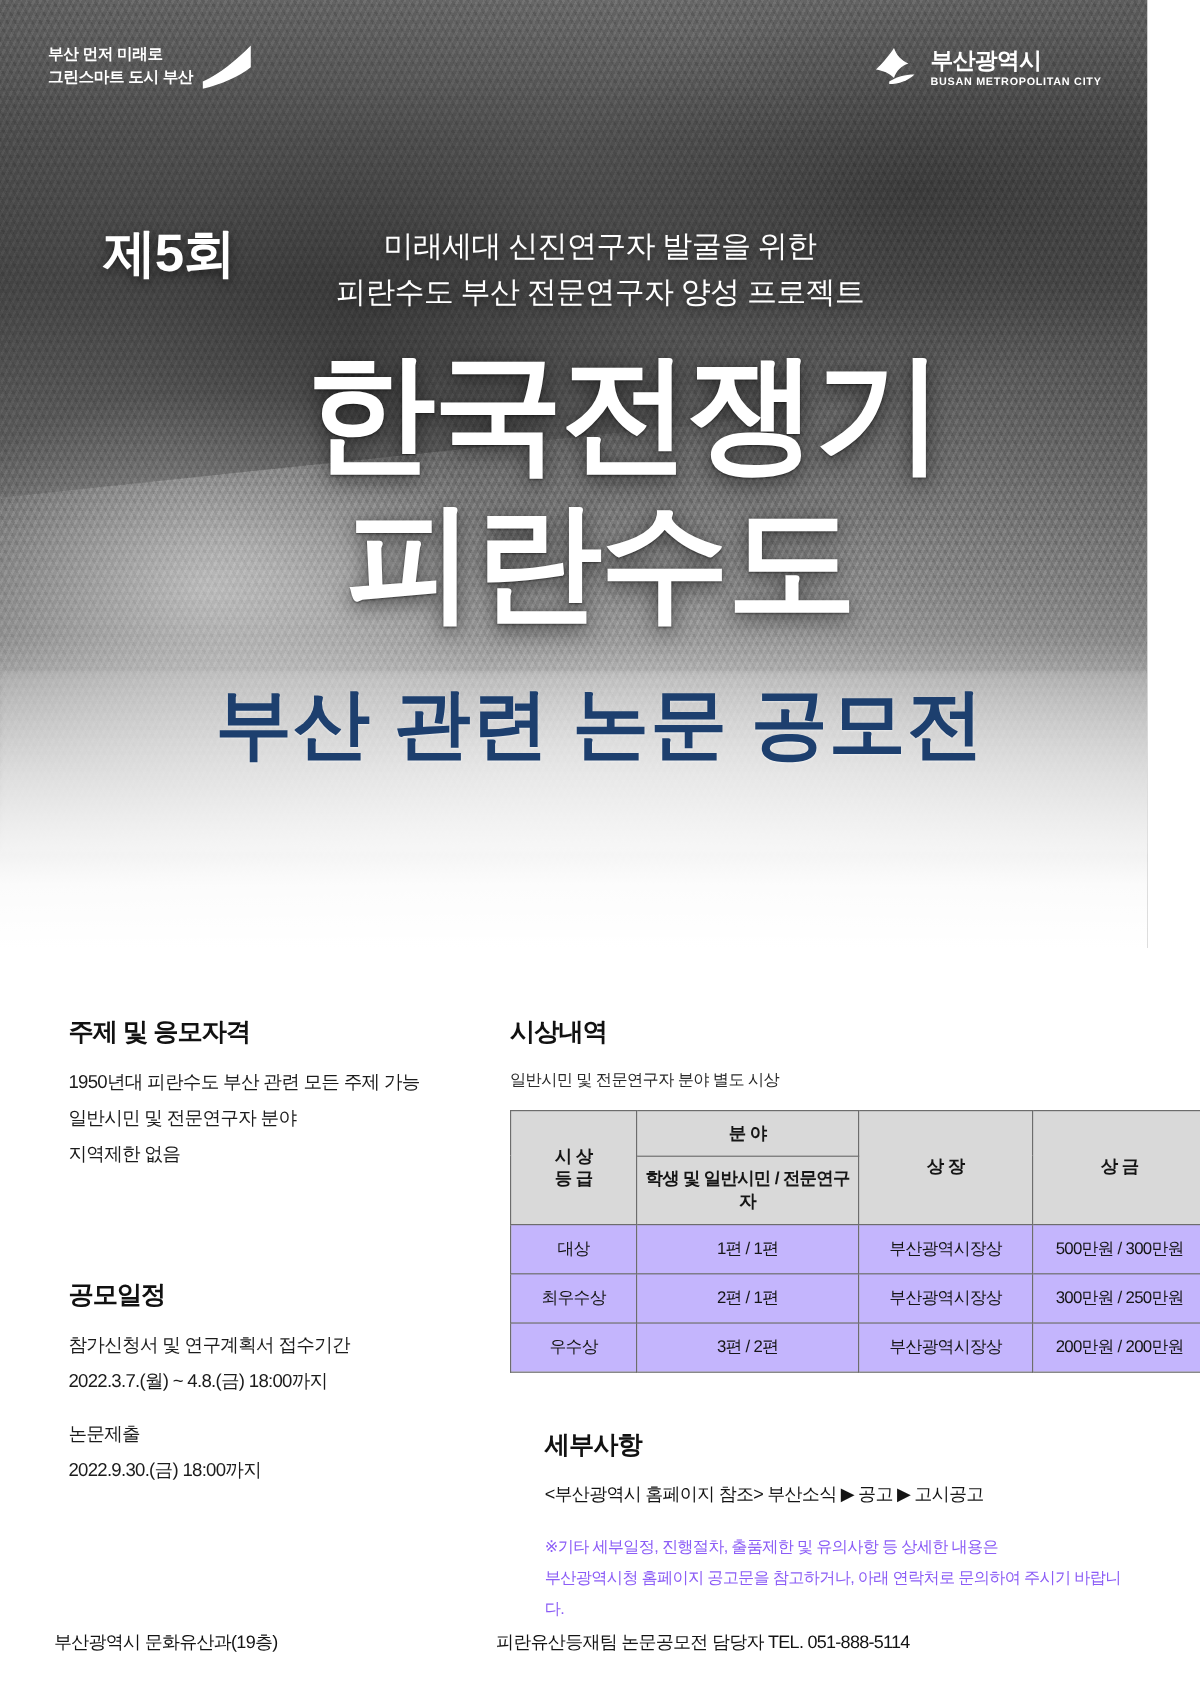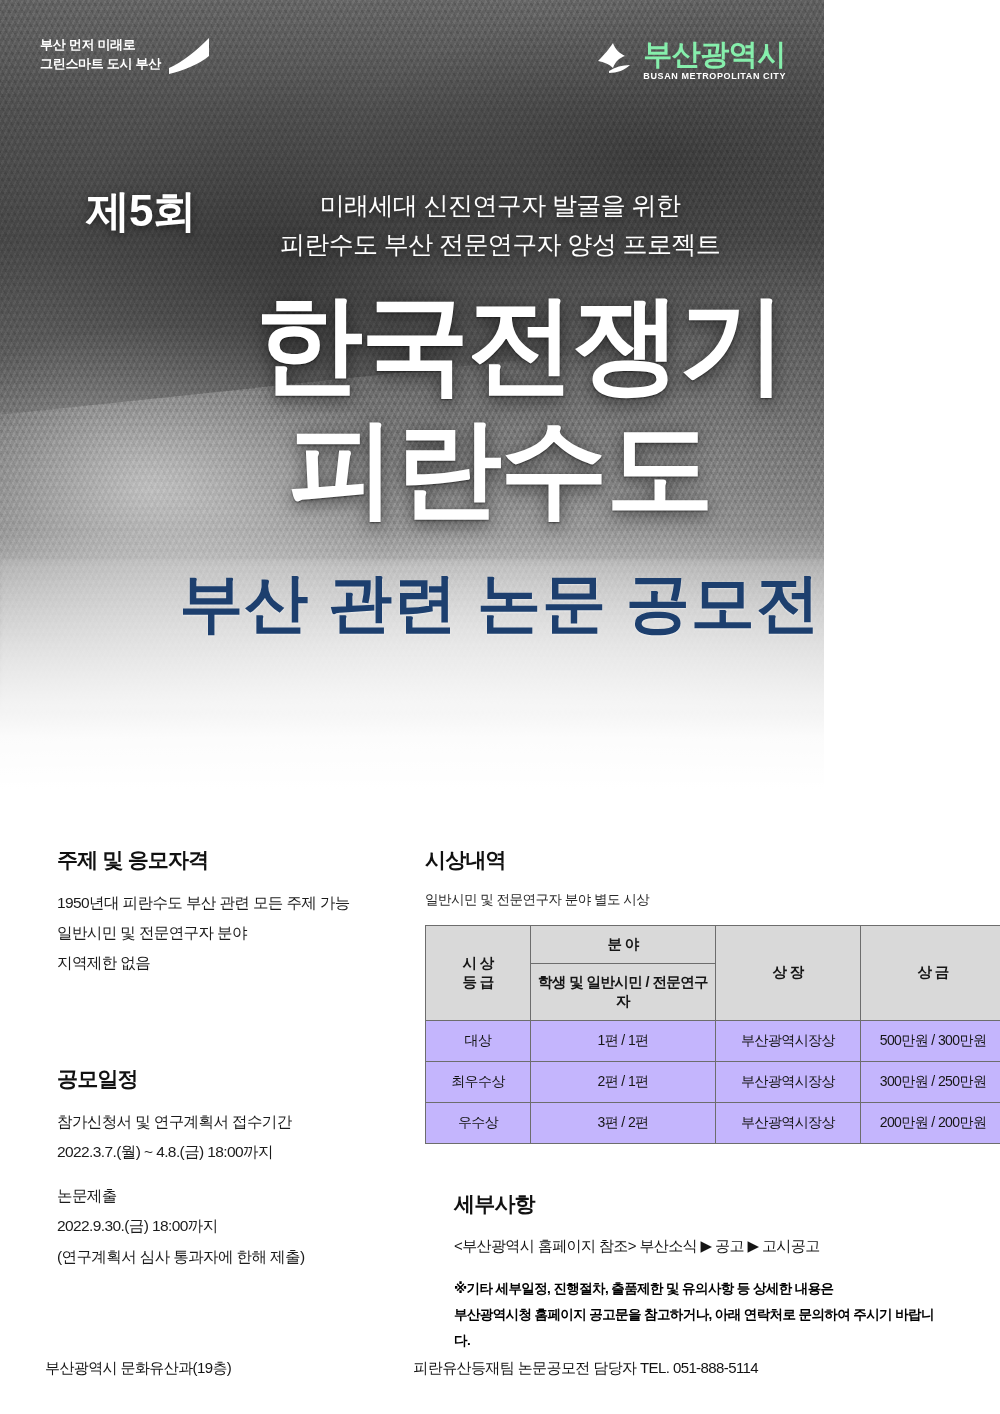--- a/index.html
+++ b/index.html
@@ -15,21 +15,21 @@
     position: relative;
     width: 1000px;
     height: 1414px;
     overflow: hidden;
     background: #ffffff;
   }
 
   
   .hero {
     position: relative;
-    width: 824px;
+    width: 956px;
     height: 790px;
     overflow: hidden;
     background: #3b3b3b;
   }
   .hero-photo {
     position: absolute;
     inset: 0;
     background:
       radial-gradient(ellipse 460px 300px at 18% 62%, rgba(235,235,235,0.55) 0%, rgba(120,120,120,0.12) 55%, rgba(0,0,0,0) 78%),
       radial-gradient(ellipse 520px 260px at 80% 20%, rgba(40,40,40,0.55) 0%, rgba(90,90,90,0.2) 60%, rgba(0,0,0,0) 85%),
@@ -117,23 +117,23 @@
     align-items: center;
     gap: 10px;
     z-index: 5;
   }
   .brand-right-text {
     display: flex;
     flex-direction: column;
     line-height: 1.15;
   }
   .brand-right-ko {
-    font-size: 29px;
-    font-weight: 700;
-    color: #86efac;
+    font-size: 19px;
+    font-weight: 700;
+    color: #ffffff;
     letter-spacing: -0.5px;
   }
   .brand-right-en {
     font-size: 9px;
     font-weight: 700;
     color: #ffffff;
     letter-spacing: 0.6px;
   }
 
   
@@ -265,24 +265,23 @@
   .detail-head { margin-top: 46px; margin-left: 29px; }
   .detail-line {
     font-size: 15px;
     color: #141414;
     letter-spacing: -0.6px;
     line-height: 1.9;
   }
   .detail-note {
     margin-top: 16px;
     font-size: 13.5px;
-    color: #000000;
+    color: #8b5cf6;
     letter-spacing: -0.6px;
     line-height: 1.9;
-    font-weight: bold;
   }
 
   
   .footer {
     position: absolute;
     left: 0;
     bottom: 0;
     width: 803px;
     height: 110px;
   }
@@ -365,21 +364,20 @@
         <div class="sec-line">지역제한 없음</div>
       </section>
 
       <section class="gap-block" style="margin-top:86px">
         <div class="sec-head">공모일정</div>
         <div class="sec-line">참가신청서 및 연구계획서 접수기간</div>
         <div class="sec-line">2022.3.7.(월) ~ 4.8.(금) 18:00까지</div>
         <div class="spacer-14"></div>
         <div class="sec-line">논문제출</div>
         <div class="sec-line">2022.9.30.(금) 18:00까지</div>
-        <div class="sec-line">(연구계획서 심사 통과자에 한해 제출)</div>
       </section>
 
     </div>
 
     <div class="col-right">
 
       <section>
         <div class="sec-head">시상내역</div>
         <div class="note">일반시민 및 전문연구자 분야 별도 시상</div>
 

